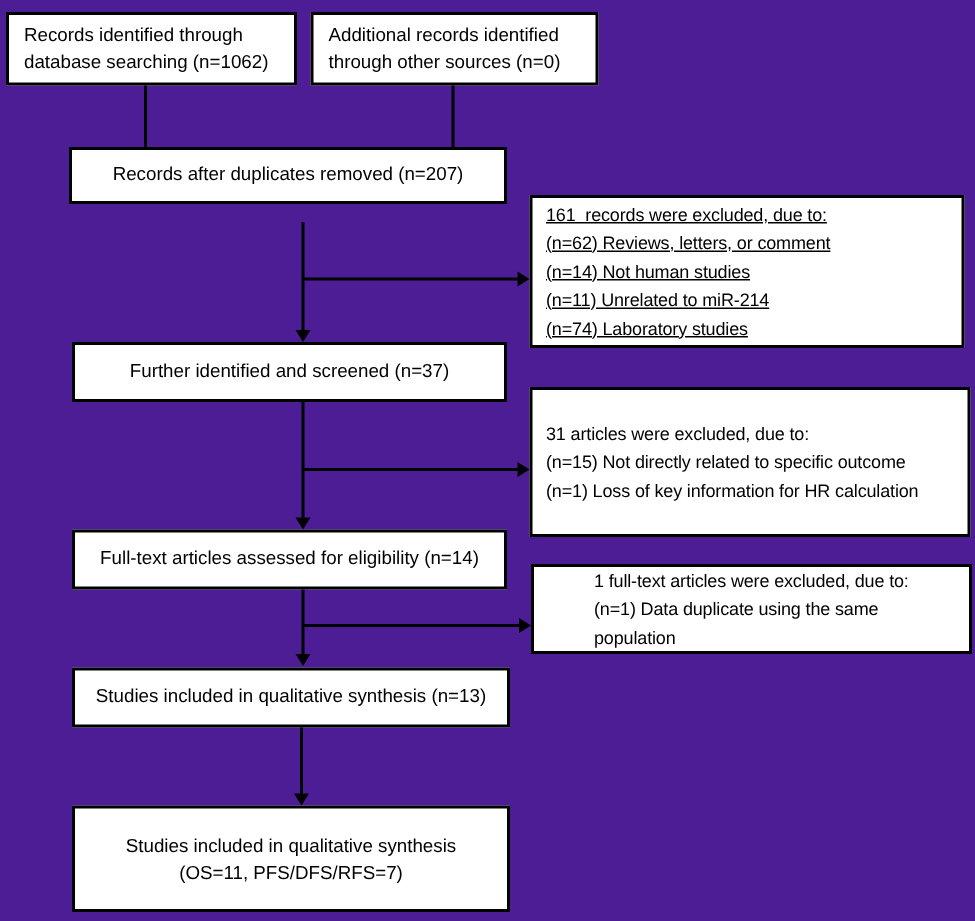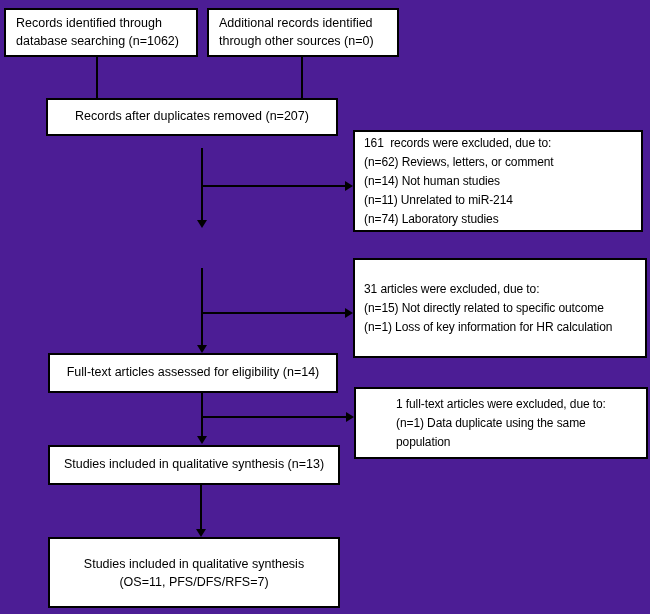--- a/index.html
+++ b/index.html
@@ -90,28 +90,31 @@
 
   <div class="box center" style="left:46px; top:98px; width:292px; height:38px;">
     <span class="line-txt">Records after duplicates removed (n=207)</span>
   </div>
 
   <div class="vline" style="left:201px; top:148px; height:72px;"></div>
   <div class="ah-down" style="left:197px; top:220px;"></div>
   <div class="hline" style="left:202px; top:185px; width:143px;"></div>
   <div class="ah-right" style="left:345px; top:181px;"></div>
 
-  <div class="box excl" style="left:353px; top:130px; width:290px; height:102px;">
+  <div class="box excl" style="left:353px; top:130px; width:290px; height:102px;text-decoration:underline;">
     <span class="line-txt">161  records were excluded, due to:</span>
     <span class="line-txt">(n=62) Reviews, letters, or comment</span>
     <span class="line-txt">(n=14) Not human studies</span>
     <span class="line-txt">(n=11) Unrelated to miR-214</span>
     <span class="line-txt">(n=74) Laboratory studies</span>
   </div>
 
+  <div class="box center" style="left:48px; top:228px; width:290px; height:40px;">
+    <span class="line-txt">Further identified and screened (n=37)</span>
+  </div>
 
   <div class="vline" style="left:201px; top:268px; height:77px;"></div>
   <div class="ah-down" style="left:197px; top:345px;"></div>
   <div class="hline" style="left:202px; top:312px; width:143px;"></div>
   <div class="ah-right" style="left:345px; top:308px;"></div>
 
   <div class="box excl" style="left:353px; top:258px; width:294px; height:100px;">
     <span class="line-txt">31 articles were excluded, due to:</span>
     <span class="line-txt">(n=15) Not directly related to specific outcome</span>
     <span class="line-txt">(n=1) Loss of key information for HR calculation</span>
@@ -119,21 +122,21 @@
 
   <div class="box center" style="left:48px; top:353px; width:290px; height:40px;">
     <span class="line-txt">Full-text articles assessed for eligibility (n=14)</span>
   </div>
 
   <div class="vline" style="left:201px; top:393px; height:43px;"></div>
   <div class="ah-down" style="left:197px; top:436px;"></div>
   <div class="hline" style="left:202px; top:416px; width:144px;"></div>
   <div class="ah-right" style="left:346px; top:412px;"></div>
 
-  <div class="box excl" style="left:354px; top:387px; width:294px; height:72px;padding-left:40px;">
+  <div class="box excl" style="left:354px; top:376px; width:294px; height:60px;padding-left:40px;">
     <span class="line-txt">1 full-text articles were excluded, due to:</span>
     <span class="line-txt">(n=1) Data duplicate using the same population</span>
   </div>
 
   <div class="box center" style="left:48px; top:445px; width:292px; height:40px;align-items:center;">
     <span class="line-txt">Studies included in qualitative synthesis (n=13)</span>
   </div>
 
   <div class="vline" style="left:200px; top:485px; height:44px;"></div>
   <div class="ah-down" style="left:196px; top:529px;"></div>

